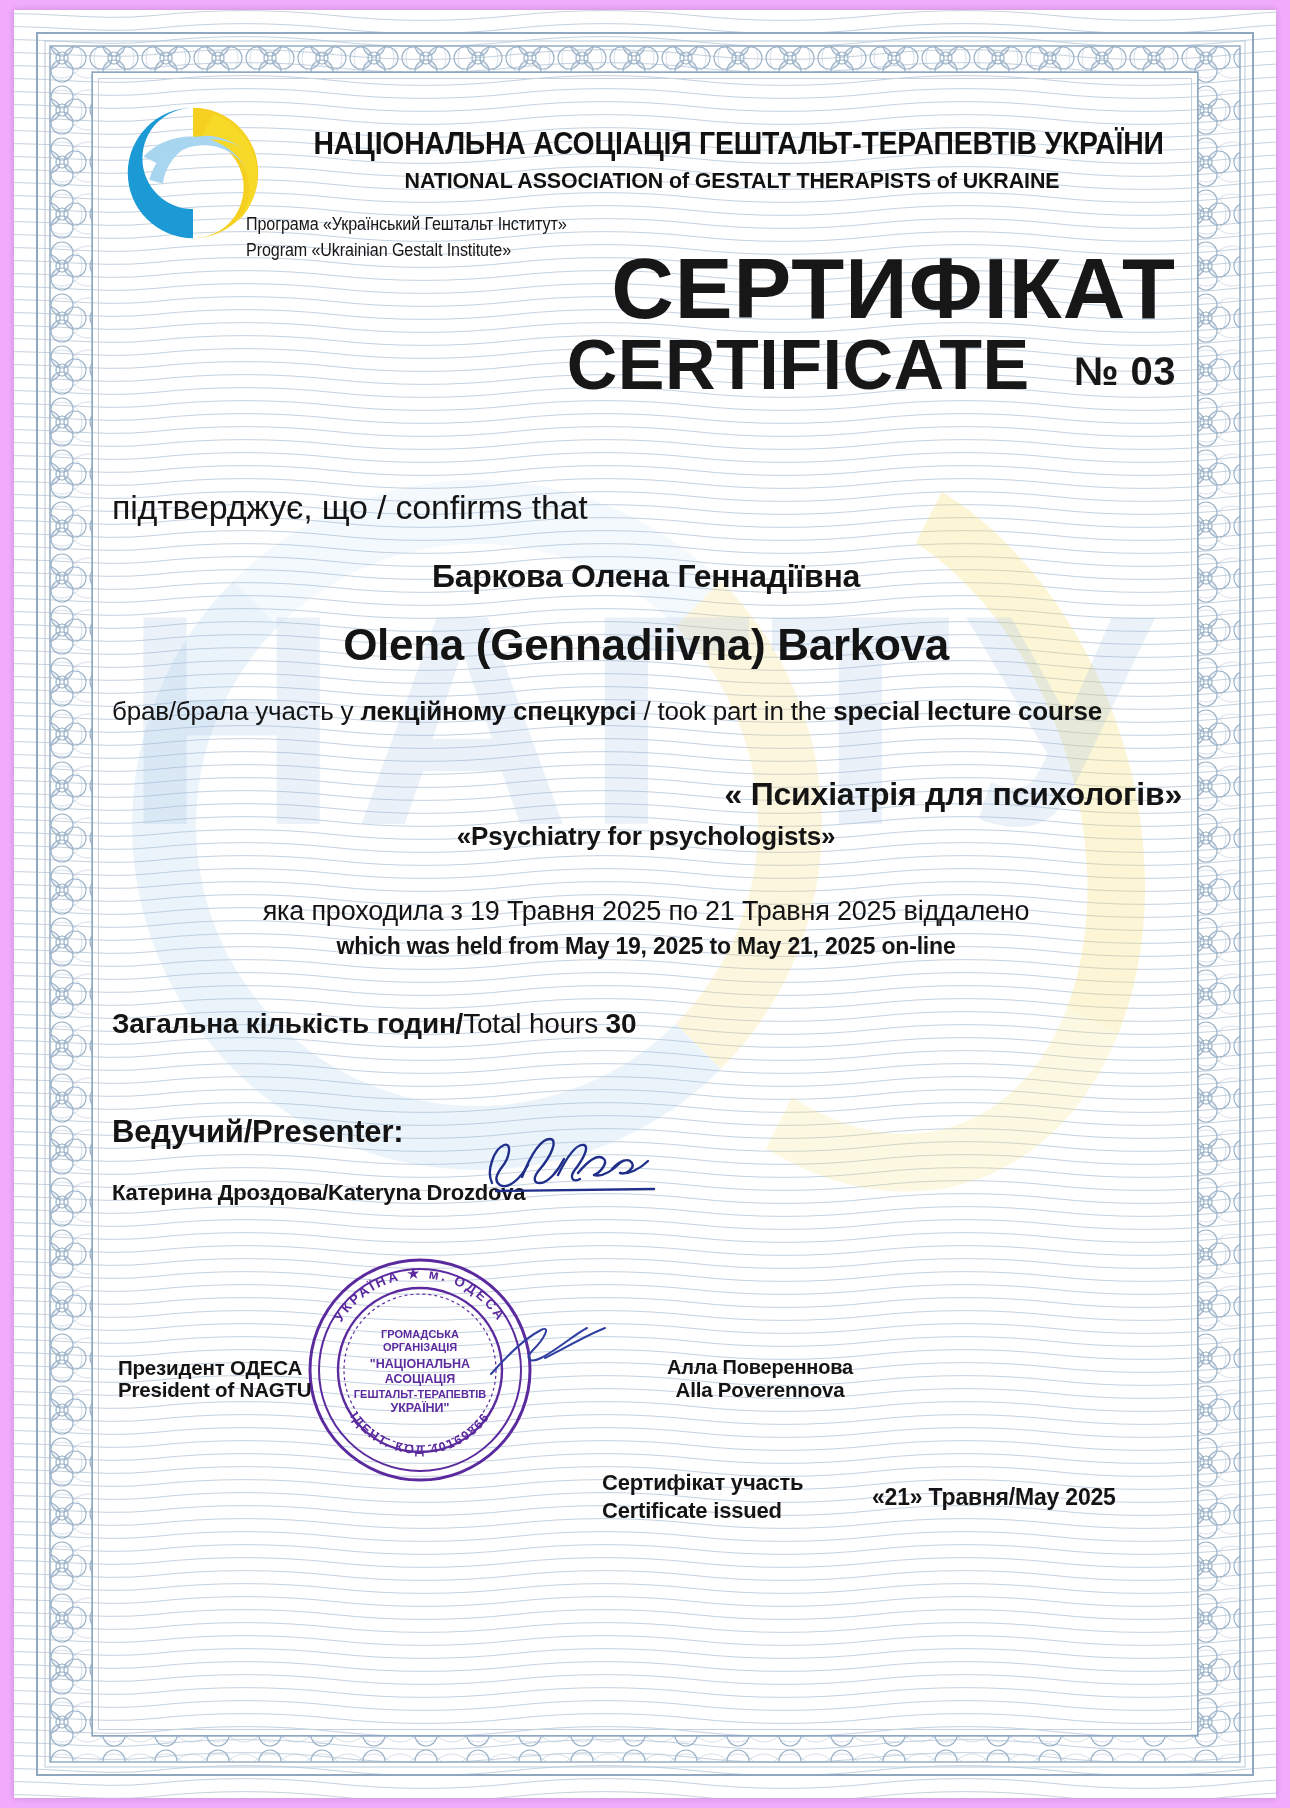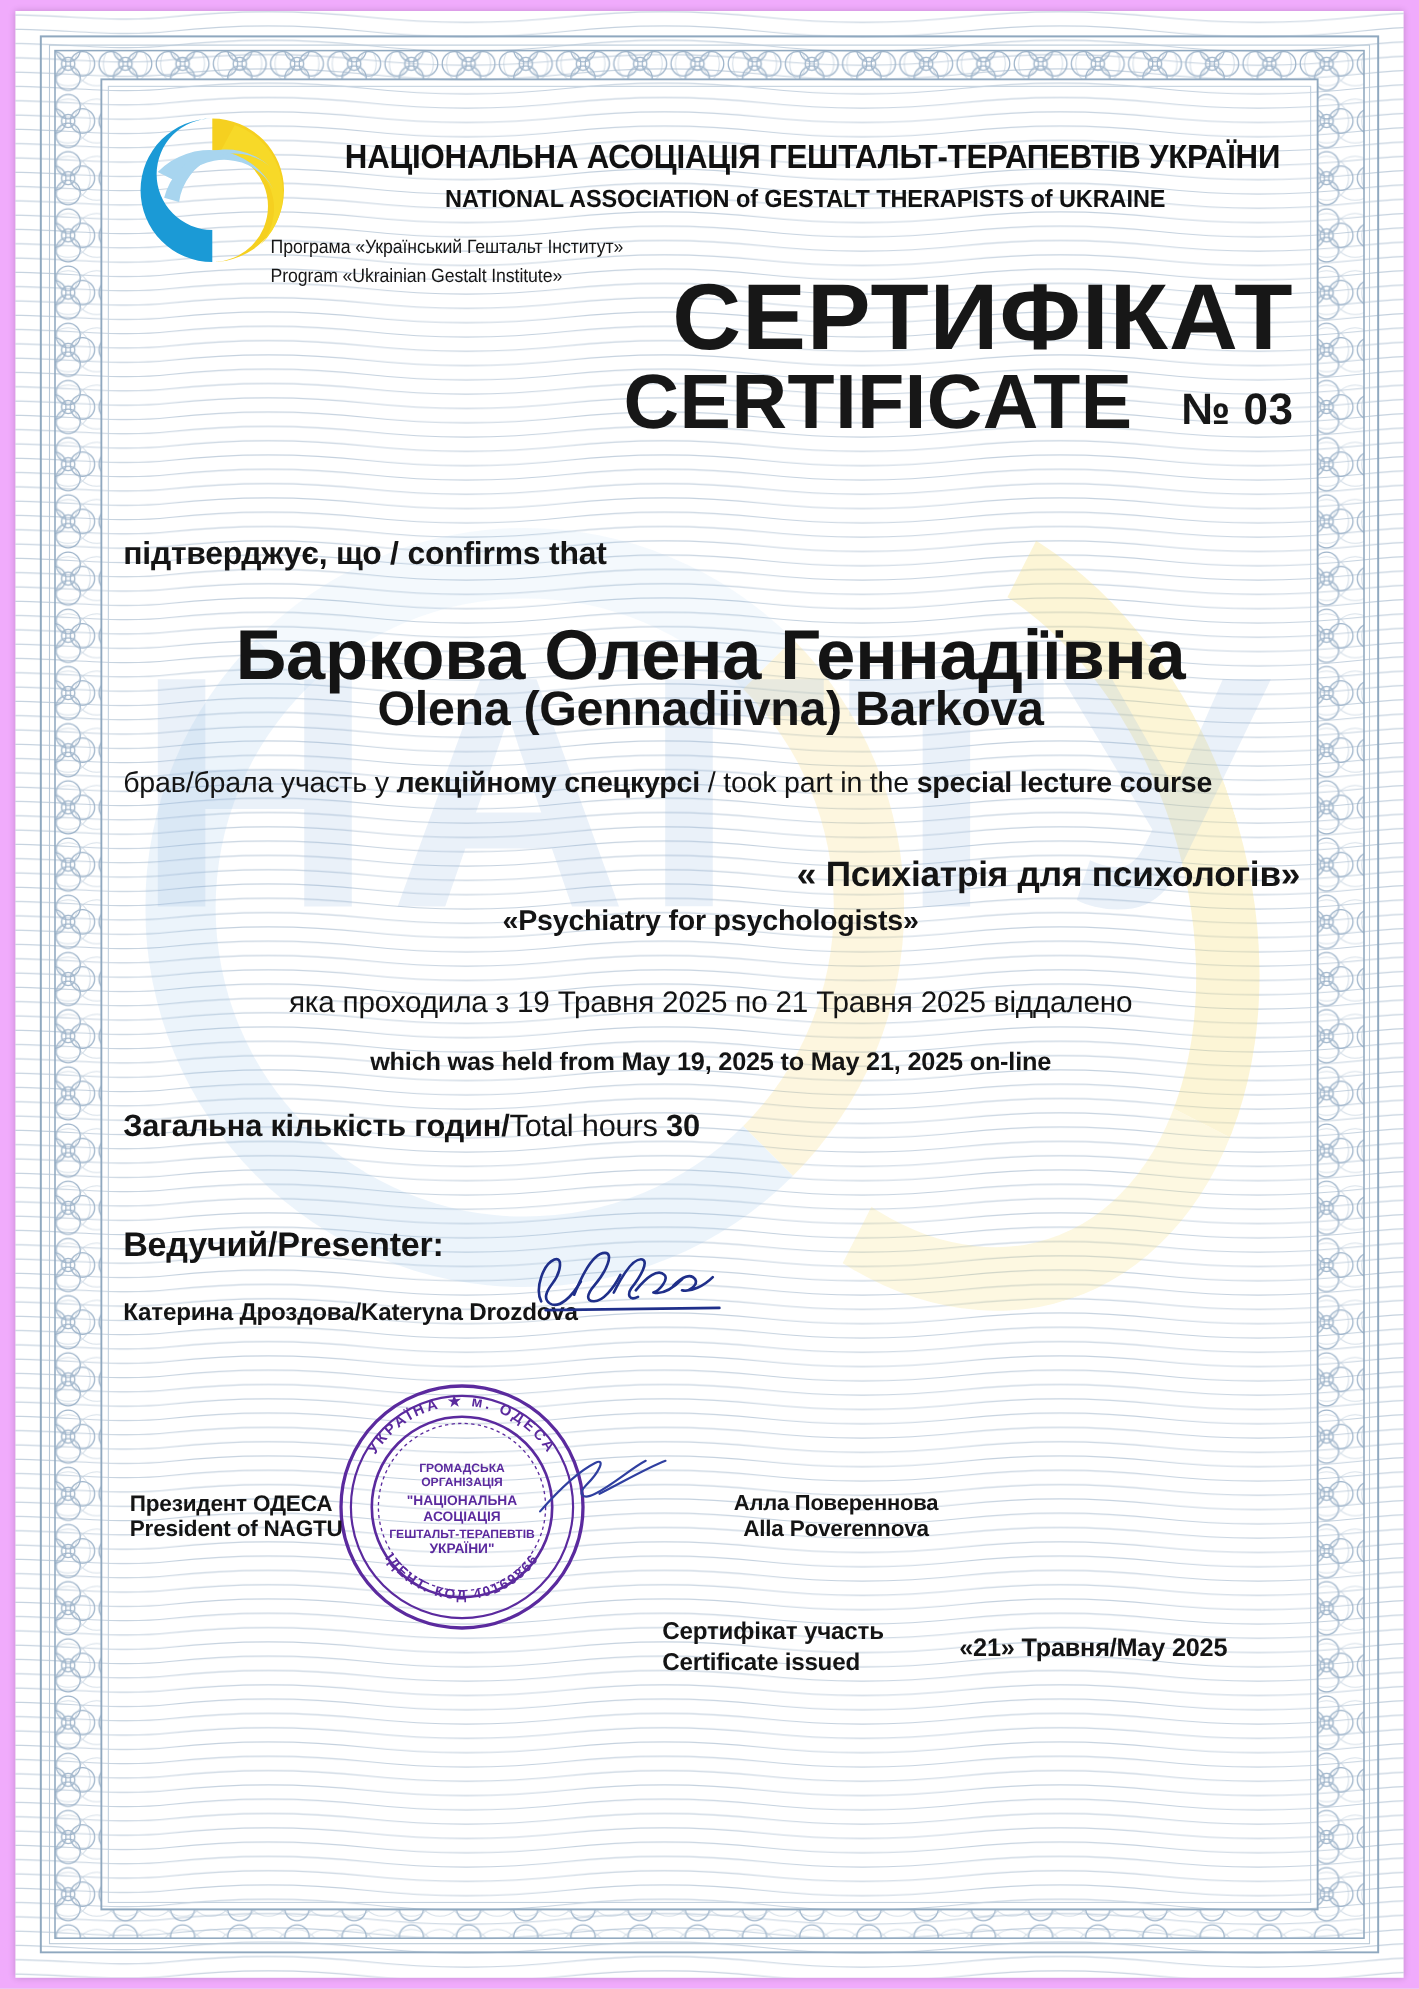--- a/index.html
+++ b/index.html
@@ -193,32 +193,32 @@
     color: #171717;
     letter-spacing: .5px;
     position: relative;
     top: -4px;
   }
 
   
   .confirms {
     position: absolute;
     left: 2px; top: 400px;
-    font-size: 29px;
-    font-weight: 700;
+    font-size: 34px;
+    font-weight: 400;
     color: #151515;
     letter-spacing: -.2px;
   }
 
   .recipient-ua {
     position: absolute;
     left: 0; right: 0; top: 470px;
     text-align: center;
     font-weight: 700;
-    font-size: 64px;
+    font-size: 32px;
     letter-spacing: -.3px;
     color: #141414;
   }
   .recipient-en {
     position: absolute;
     left: 0; right: 0; top: 532px;
     text-align: center;
     font-weight: 700;
     font-size: 44px;
     letter-spacing: -.3px;
@@ -264,21 +264,20 @@
     letter-spacing: -.2px;
   }
   .held-en {
     position: absolute;
     left: 0; right: 0; top: 845px;
     text-align: center;
     font-weight: 700;
     font-size: 23px;
     color: #141414;
     letter-spacing: -.2px;
-    margin-top: 19px;
   }
 
   .total-hours {
     position: absolute;
     left: 2px; top: 920px;
     font-weight: 700;
     font-size: 28px;
     color: #141414;
     letter-spacing: -.2px;
   }

